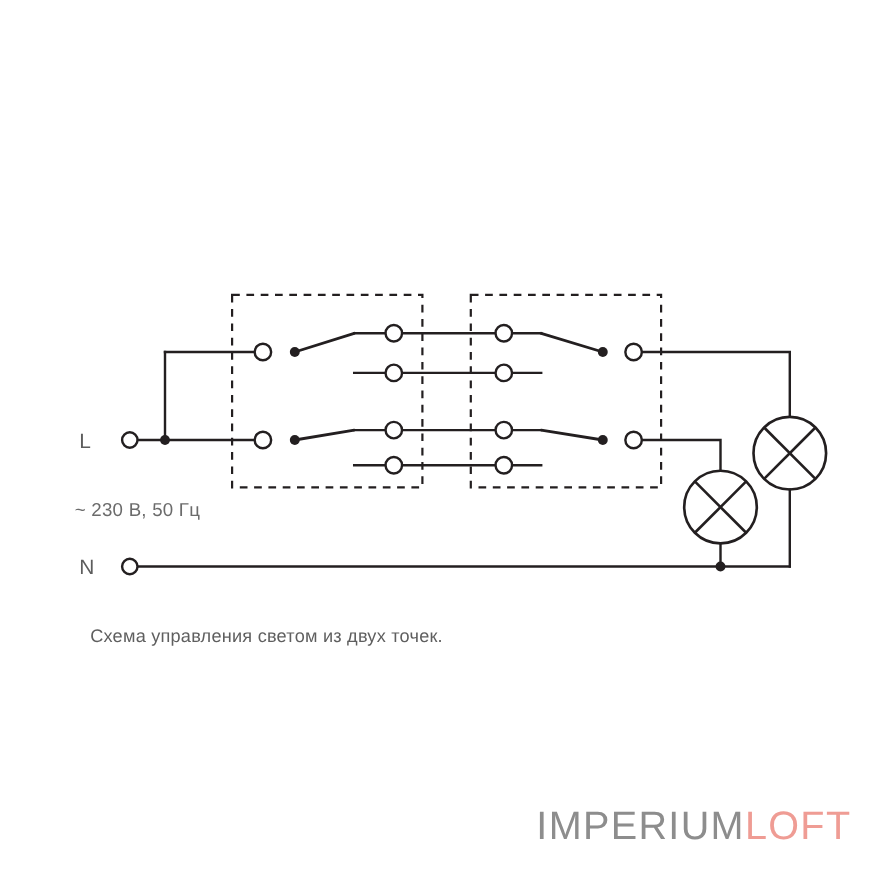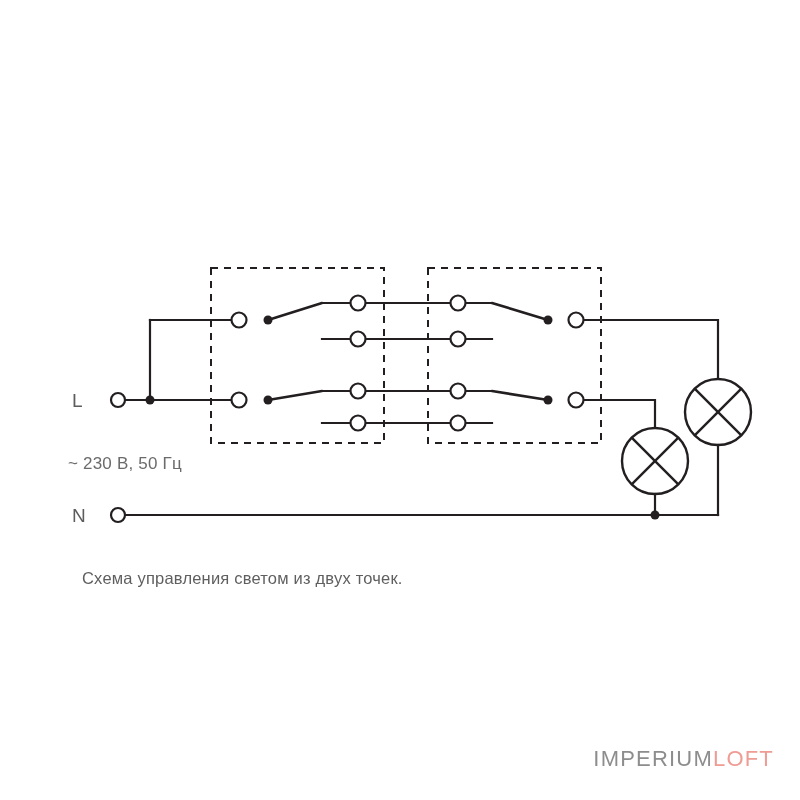--- a/index.html
+++ b/index.html
@@ -80,21 +80,21 @@
     font-family: "Liberation Sans", "DejaVu Sans", sans-serif;
     font-size: 16.5px;
     fill: #5f5f5f;
     letter-spacing: 0.2px;
   }
   #brand-logo {
     position: absolute;
     right: 26px;
     bottom: 28px;
     font-family: "Liberation Sans", "DejaVu Sans", sans-serif;
-    font-size: 22px;
+    font-size: 36px;
     letter-spacing: 1.2px;
     font-weight: 400;
     white-space: nowrap;
     user-select: none;
   }
   #brand-logo .brand-a { color: #8d8d8d; }
   #brand-logo .brand-b { color: #ef9c94; }
 </style>
 </head>
 <body>

